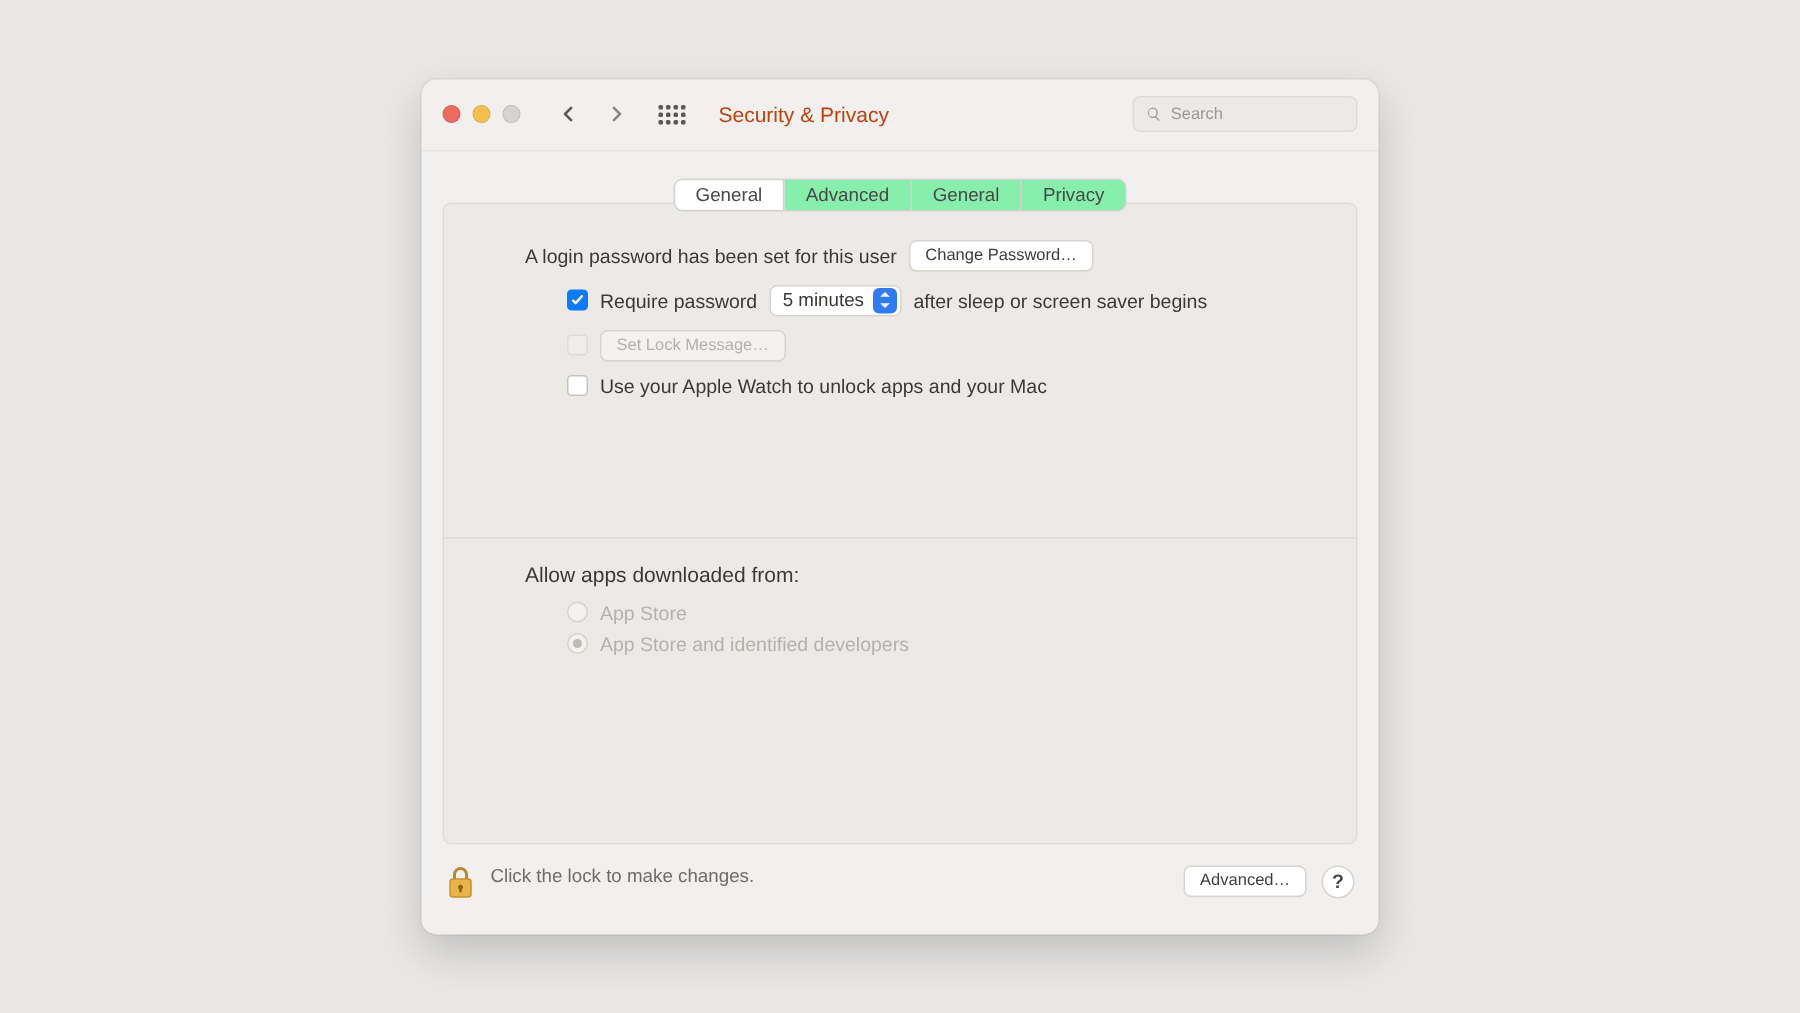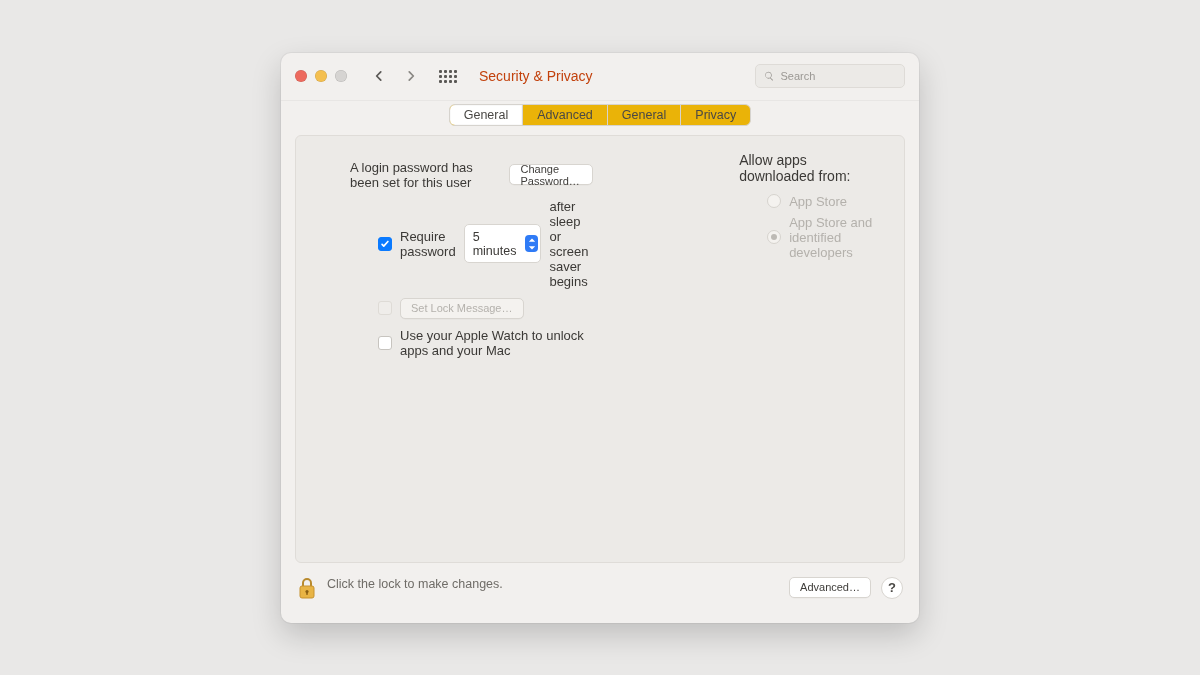--- a/index.html
+++ b/index.html
@@ -59,27 +59,27 @@
   }
   .search input::placeholder{ color:#9b9894; }
   .search svg{ width:12px; height:12px; fill:#9b9894; }
 
   
   .content {
     flex:1; padding: 14px; display:flex; flex-direction:column;
   }
   .panel {
     flex:1; background:#eceae7; border:1px solid #dfdcd8; border-radius:6px;
-    overflow:hidden; display:flex; flex-direction:row; padding-top:0;
+    overflow:hidden; display:flex; flex-direction:column; padding-top:0;
   }
   
   .tabs-wrap { display:flex; justify-content:center; margin-top:-12px; }
   .tabs {
-    display:flex; background:#eab308; border:1px solid #d6d3ce; border-radius:6px;
-    overflow:hidden; height:22px; position:relative; top:1px;
+    display:flex; background:#86efac; border:1px solid #d6d3ce; border-radius:6px;
+    overflow:hidden; height:22px; position:relative; top:16px;
   }
   .tab {
     padding:0 14px; display:flex; align-items:center; font-size:12.5px; color:#4a4845;
     border-right:1px solid #d6d3ce; cursor:default;
   }
   .tab:last-child{ border-right:none; }
   .tab.active { background:#ffffff; box-shadow: inset 0 0 0 0.5px rgba(0,0,0,0.05); }
 
   .section-top { padding: 24px 28px 14px 54px; }
   .row { display:flex; align-items:center; gap:8px; margin-bottom:9px; font-size:13px; color:#3b3936;}
@@ -96,21 +96,21 @@
   .checkbox {
     width:14px; height:14px; border-radius:3px; border:1px solid #c7c4bf;
     background:#fff; display:inline-flex; align-items:center; justify-content:center; flex-shrink:0;
   }
   .checkbox.checked { background:#0a7aff; border-color:#0a7aff; }
   .checkbox.checked svg { width:10px; height:10px; }
   .checkbox.disabled { background:#efedea; border-color:#dedbd6; }
 
   .select {
     display:inline-flex; align-items:center; background:#fff; border:1px solid #d8d5d0;
-    border-radius:5px; height:39px; padding:0 2px 0 8px; gap:6px; font-size:12.5px;
+    border-radius:5px; height:21px; padding:0 2px 0 8px; gap:6px; font-size:12.5px;
   }
   .select .stepper{
     width:16px; height:17px; background:#2f7bf6; border-radius:4px;
     display:flex; flex-direction:column; align-items:center; justify-content:center; gap:0;
   }
   .select .stepper svg{ width:8px; height:6px; }
   .select .stepper svg path{ fill:#fff; }
 
   .divider { height:1px; background:#dfdcd8; margin: 6px 0 0 0; }
 

